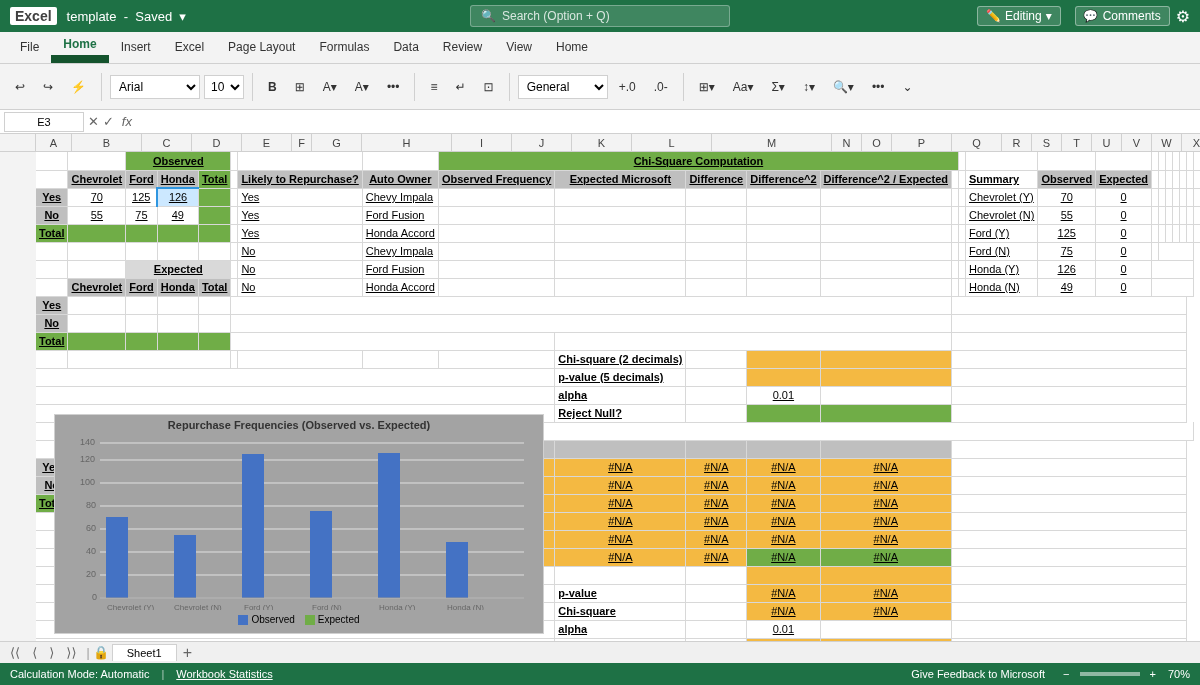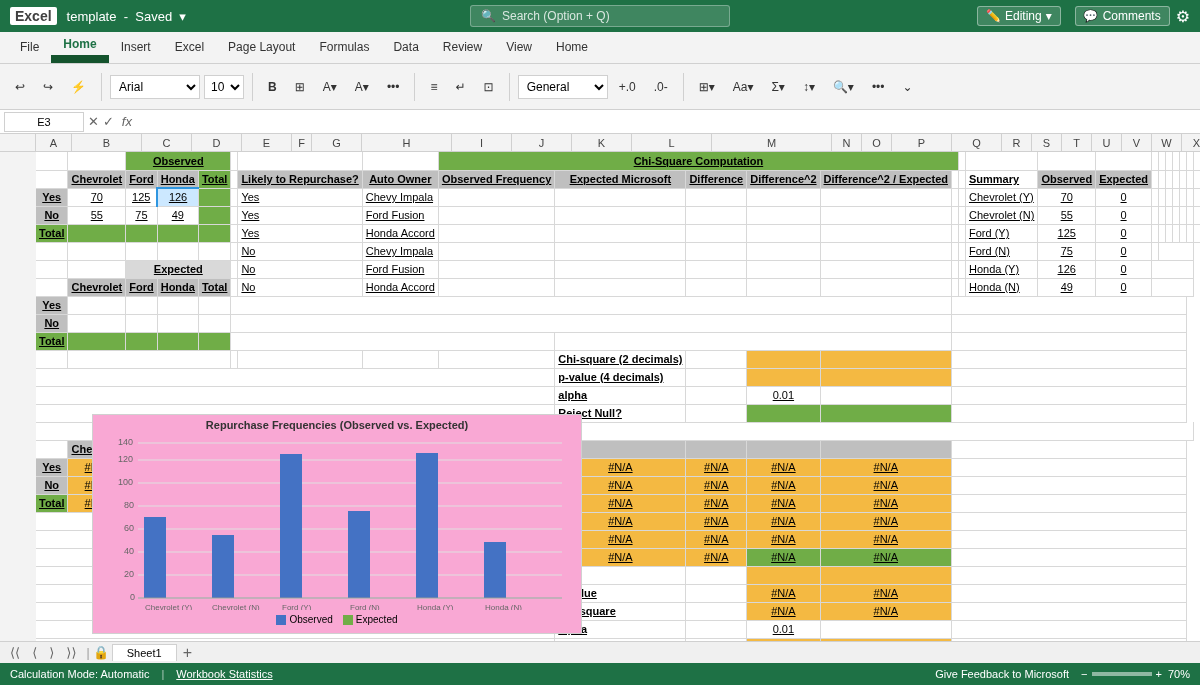--- a/index.html
+++ b/index.html
@@ -263,20 +263,21 @@
       align-items: center;
       gap: 4px;
     }
     .sheet-nav { padding: 2px 6px; cursor: pointer; font-size: 13px; color: #666; }
     .add-sheet { padding: 2px 6px; cursor: pointer; font-size: 16px; color: #666; }
 
     #zoom-area {
       margin-left: auto;
       display: flex;
       align-items: center;
+      gap: 6px;
       font-size: 11px;
     }
     .chart-title {
       text-align: center;
       font-size: 11px;
       font-weight: 600;
       margin-bottom: 4px;
       color: #333;
     }
     .chart-legend {
@@ -684,21 +685,21 @@
             <td class="val-center"></td>
             <td class="val-center bold">Chi-square (2 decimals)</td>
             <td></td>
             <td class="orange-cell"></td>
             <td class="orange-cell"></td>
             <td colspan="10"></td>
           </tr>
 
           <tr>
             <td colspan="9"></td>
-            <td class="bold">p-value (4 decimals)</td>
+            <td class="bold">p-value (5 decimals)</td>
             <td></td>
             <td class="orange-cell"></td>
             <td class="orange-cell"></td>
             <td colspan="10"></td>
           </tr>
 
           <tr>
             <td colspan="9"></td>
             <td class="bold">alpha</td>
             <td></td>
@@ -863,21 +864,21 @@
             <td colspan="9"></td>
             <td class="bold">Reject Null?</td>
             <td></td>
             <td class="na-cell">#N/A</td>
             <td class="na-cell">#N/A</td>
             <td colspan="10"></td>
           </tr>
         </tbody>
       </table>
 
-      <div style="position:absolute; top:262px; left:18px; width:490px; height:220px; border:1px solid #d0d0d0; background:#f9a8d4; padding:4px 8px;margin-left:38px;">
+      <div style="position:absolute; top:262px; left:18px; width:490px; height:220px; border:1px solid #d0d0d0; background:#a3a3a3; padding:4px 8px;">
         <div class="chart-title">Repurchase Frequencies (Observed vs. Expected)</div>
 
         <svg width="470" height="175" style="display:block; margin:0 auto;">
 
           <text x="28" y="165" font-size="9" fill="#666">0</text>
           <text x="22" y="142" font-size="9" fill="#666">20</text>
           <text x="22" y="119" font-size="9" fill="#666">40</text>
           <text x="22" y="96" font-size="9" fill="#666">60</text>
           <text x="22" y="73" font-size="9" fill="#666">80</text>
           <text x="16" y="50" font-size="9" fill="#666">100</text>

